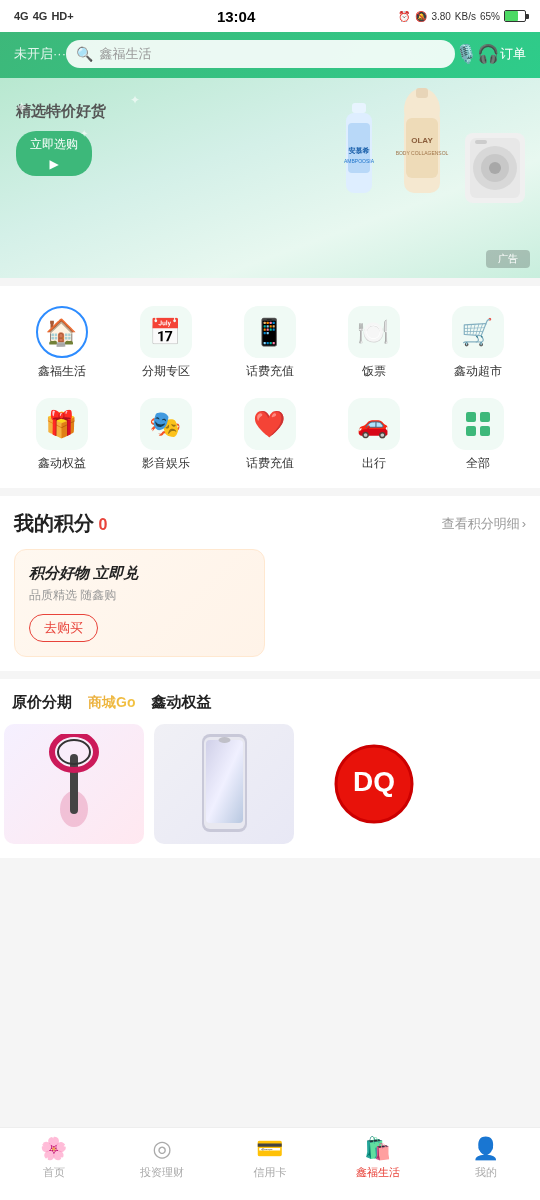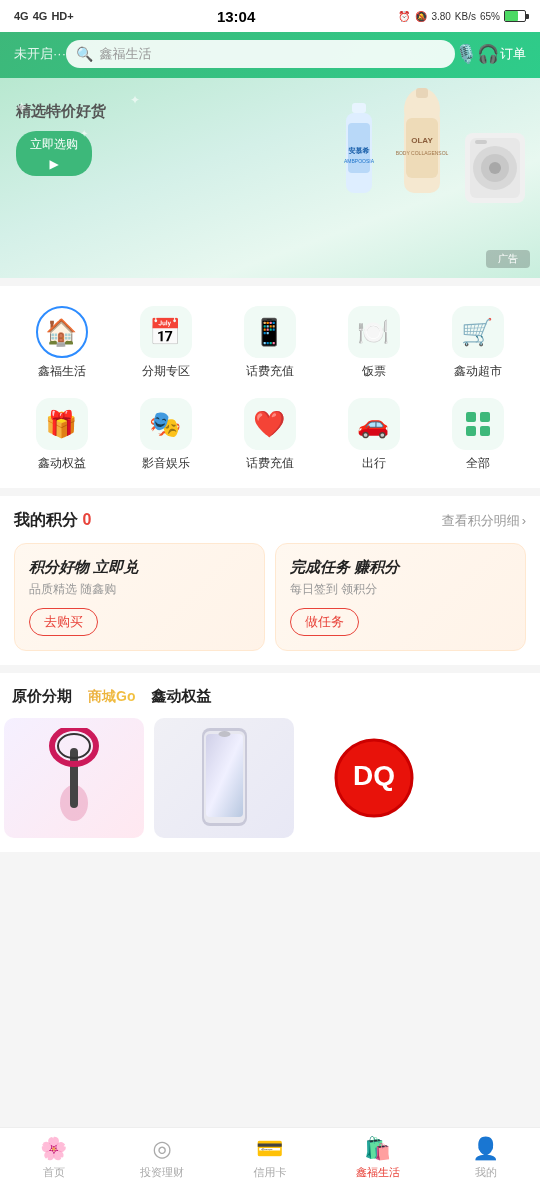--- a/index.html
+++ b/index.html
@@ -135,21 +135,21 @@
       background: #fff;
       margin-top: 8px;
       padding: 14px 14px;
     }
     .points-header {
       display: flex;
       justify-content: space-between;
       align-items: center;
       margin-bottom: 12px;
     }
-    .points-title { font-size: 16px; font-weight: 700; color: #222; }
+    .points-title { font-size: 20px; font-weight: 700; color: #222; }
     .points-count { color: #e8433a; font-weight: 700; }
     .points-detail { font-size: 13px; color: #999; display: flex; align-items: center; gap: 2px; }
     .points-cards {
       display: grid;
       grid-template-columns: 1fr 1fr;
       gap: 10px;
     }
     .points-card {
       background: linear-gradient(135deg, #fff8f0 0%, #fff3e8 100%);
       border-radius: 12px;
@@ -415,25 +415,20 @@
     <div class="points-detail">
       <span>查看积分明细</span>
       <span>›</span>
     </div>
   </div>
   <div class="points-cards">
     <div class="points-card">
       <div class="points-card-title">积分好物 立即兑</div>
       <div class="points-card-sub">品质精选 随鑫购</div>
       <div class="points-card-btn">去购买</div>
-    </div>
-    <div class="points-card">
-      <div class="points-card-title">完成任务 赚积分</div>
-      <div class="points-card-sub">每日签到 领积分</div>
-      <div class="points-card-btn">做任务</div>
     </div>
   </div>
 </div>
 
 <div class="tabs-section">
   <div class="tabs-header">
     <span class="tab-item">原价分期</span>
     <span class="tab-divider"> </span>
     <span class="tab-item secondary">商城Go</span>
     <span class="tab-divider"> </span>

